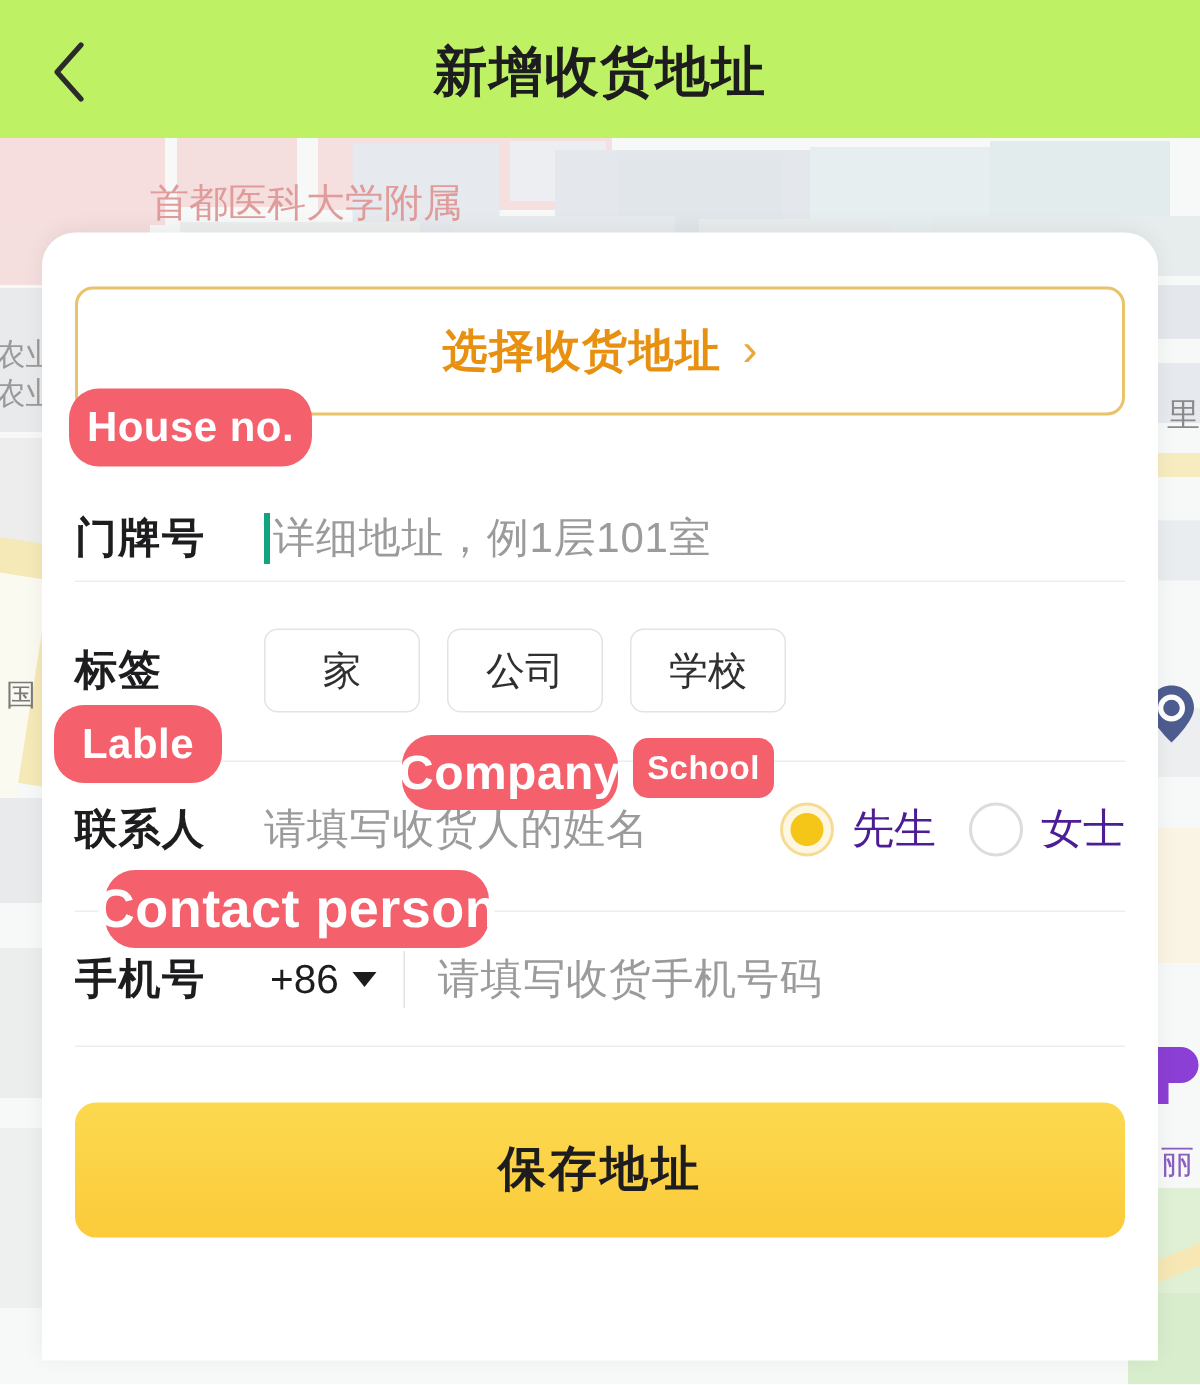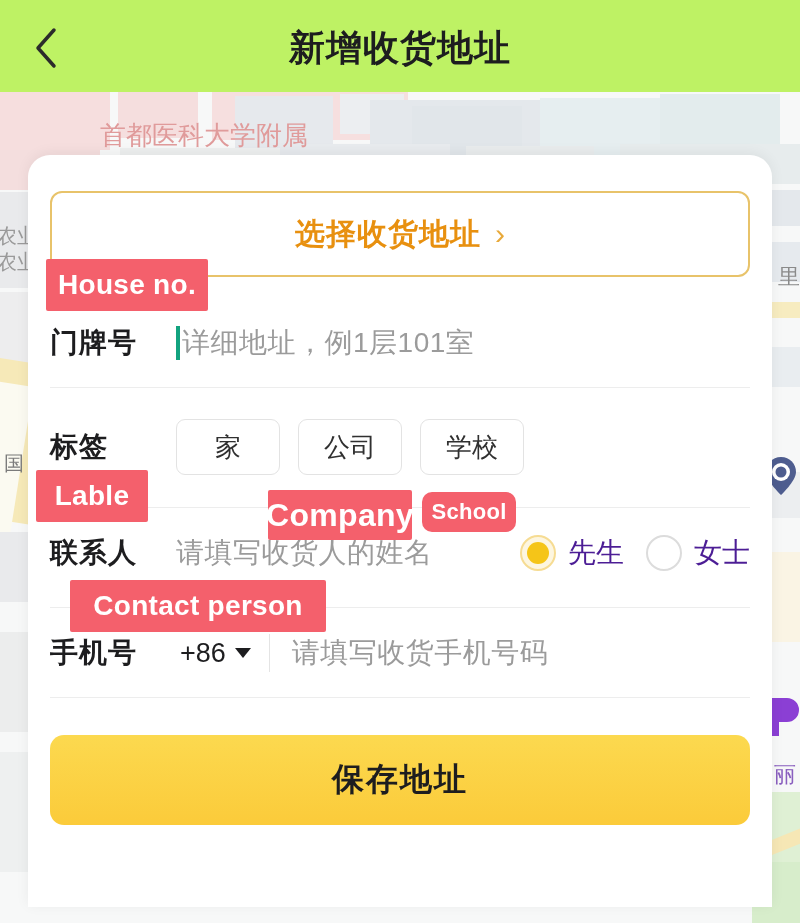--- a/index.html
+++ b/index.html
@@ -220,21 +220,21 @@
     font-weight: bold;
     color: #1d1d1f;
     letter-spacing: 2px;
   }
 
   
   .anno {
     position: absolute;
     background: #f4606c;
     color: #ffffff;
-    border-radius: 2px;
+    border-radius: 20px;
     font-weight: bold;
     display: flex; align-items: center; justify-content: center;
     white-space: nowrap;
     z-index: 60;
     letter-spacing: 0.3px;
   }
 </style>
 </head>
 <body>
 
@@ -302,21 +302,21 @@
     <div class="nav-title">新增收货地址</div>
   </div>
 
   <div class="card">
 
     <div class="addr-select">
       <span class="addr-select-text">选择收货地址</span>
       <span class="addr-chev">›</span>
     </div>
 
-    <div class="row" style="top:158px;height:60px;">
+    <div class="row" style="top:174px;height:60px;">
       <span class="row-label">门牌号</span>
       <span class="caret"></span>
       <span class="row-placeholder">详细地址，例1层101室</span>
     </div>
     <div class="divider" style="top:232px;"></div>
 
     <div class="row" style="top:262px;height:60px;">
       <span class="row-label">标签</span>
       <div class="chips">
         <div class="chip">家</div>
@@ -355,15 +355,15 @@
 
     <div class="save-btn">
       <span class="save-btn-text">保存地址</span>
     </div>
   </div>
 
   <div class="anno" style="left:46px;  top:259px; width:162px; height:52px; font-size:28px;">House no.</div>
   <div class="anno" style="left:36px;  top:470px; width:112px; height:52px; font-size:28px;">Lable</div>
   <div class="anno" style="left:268px; top:490px; width:144px; height:50px; font-size:32px;">Company</div>
   <div class="anno" style="left:422px; top:492px; width:94px;  height:40px; font-size:22px; border-radius:10px;">School</div>
-  <div class="anno" style="left:70px;  top:580px; width:256px; height:52px; font-size:28px;">Contact person</div>
+  <div class="anno" style="left:70px;  top:580px; width:256px; height:52px; font-size:36px;">Contact person</div>
 
 </div>
 
 </body></html>

